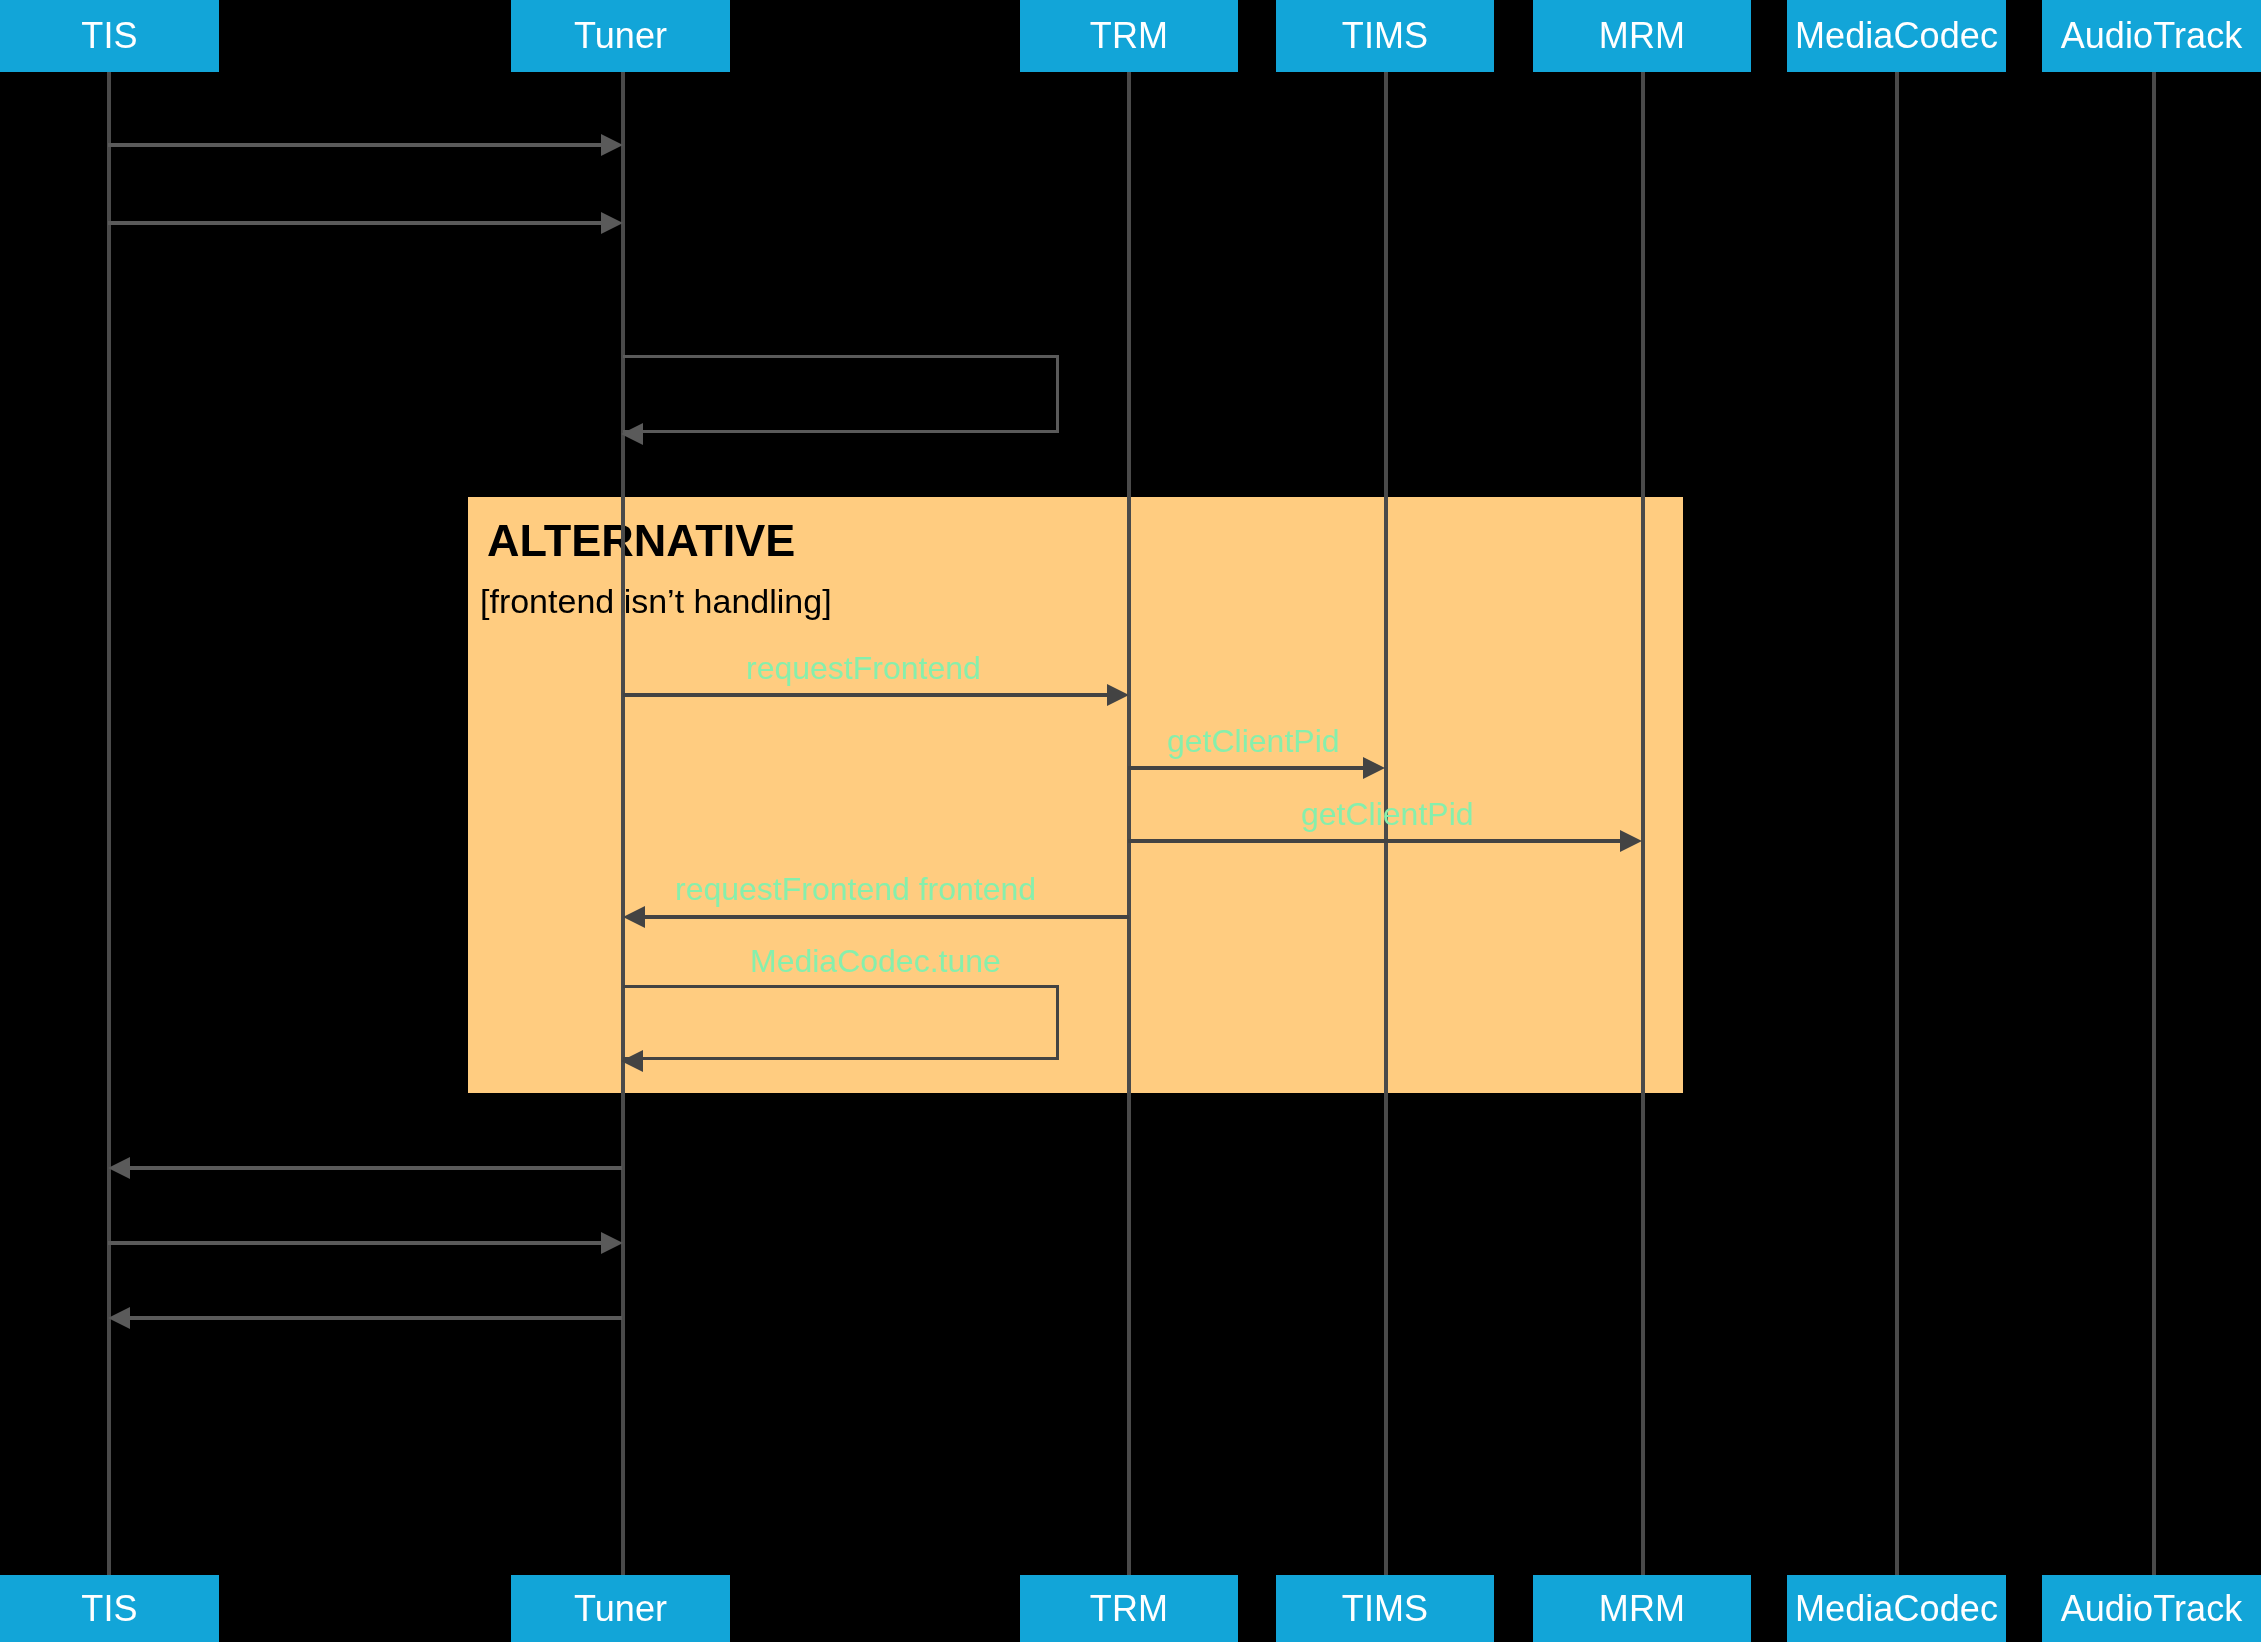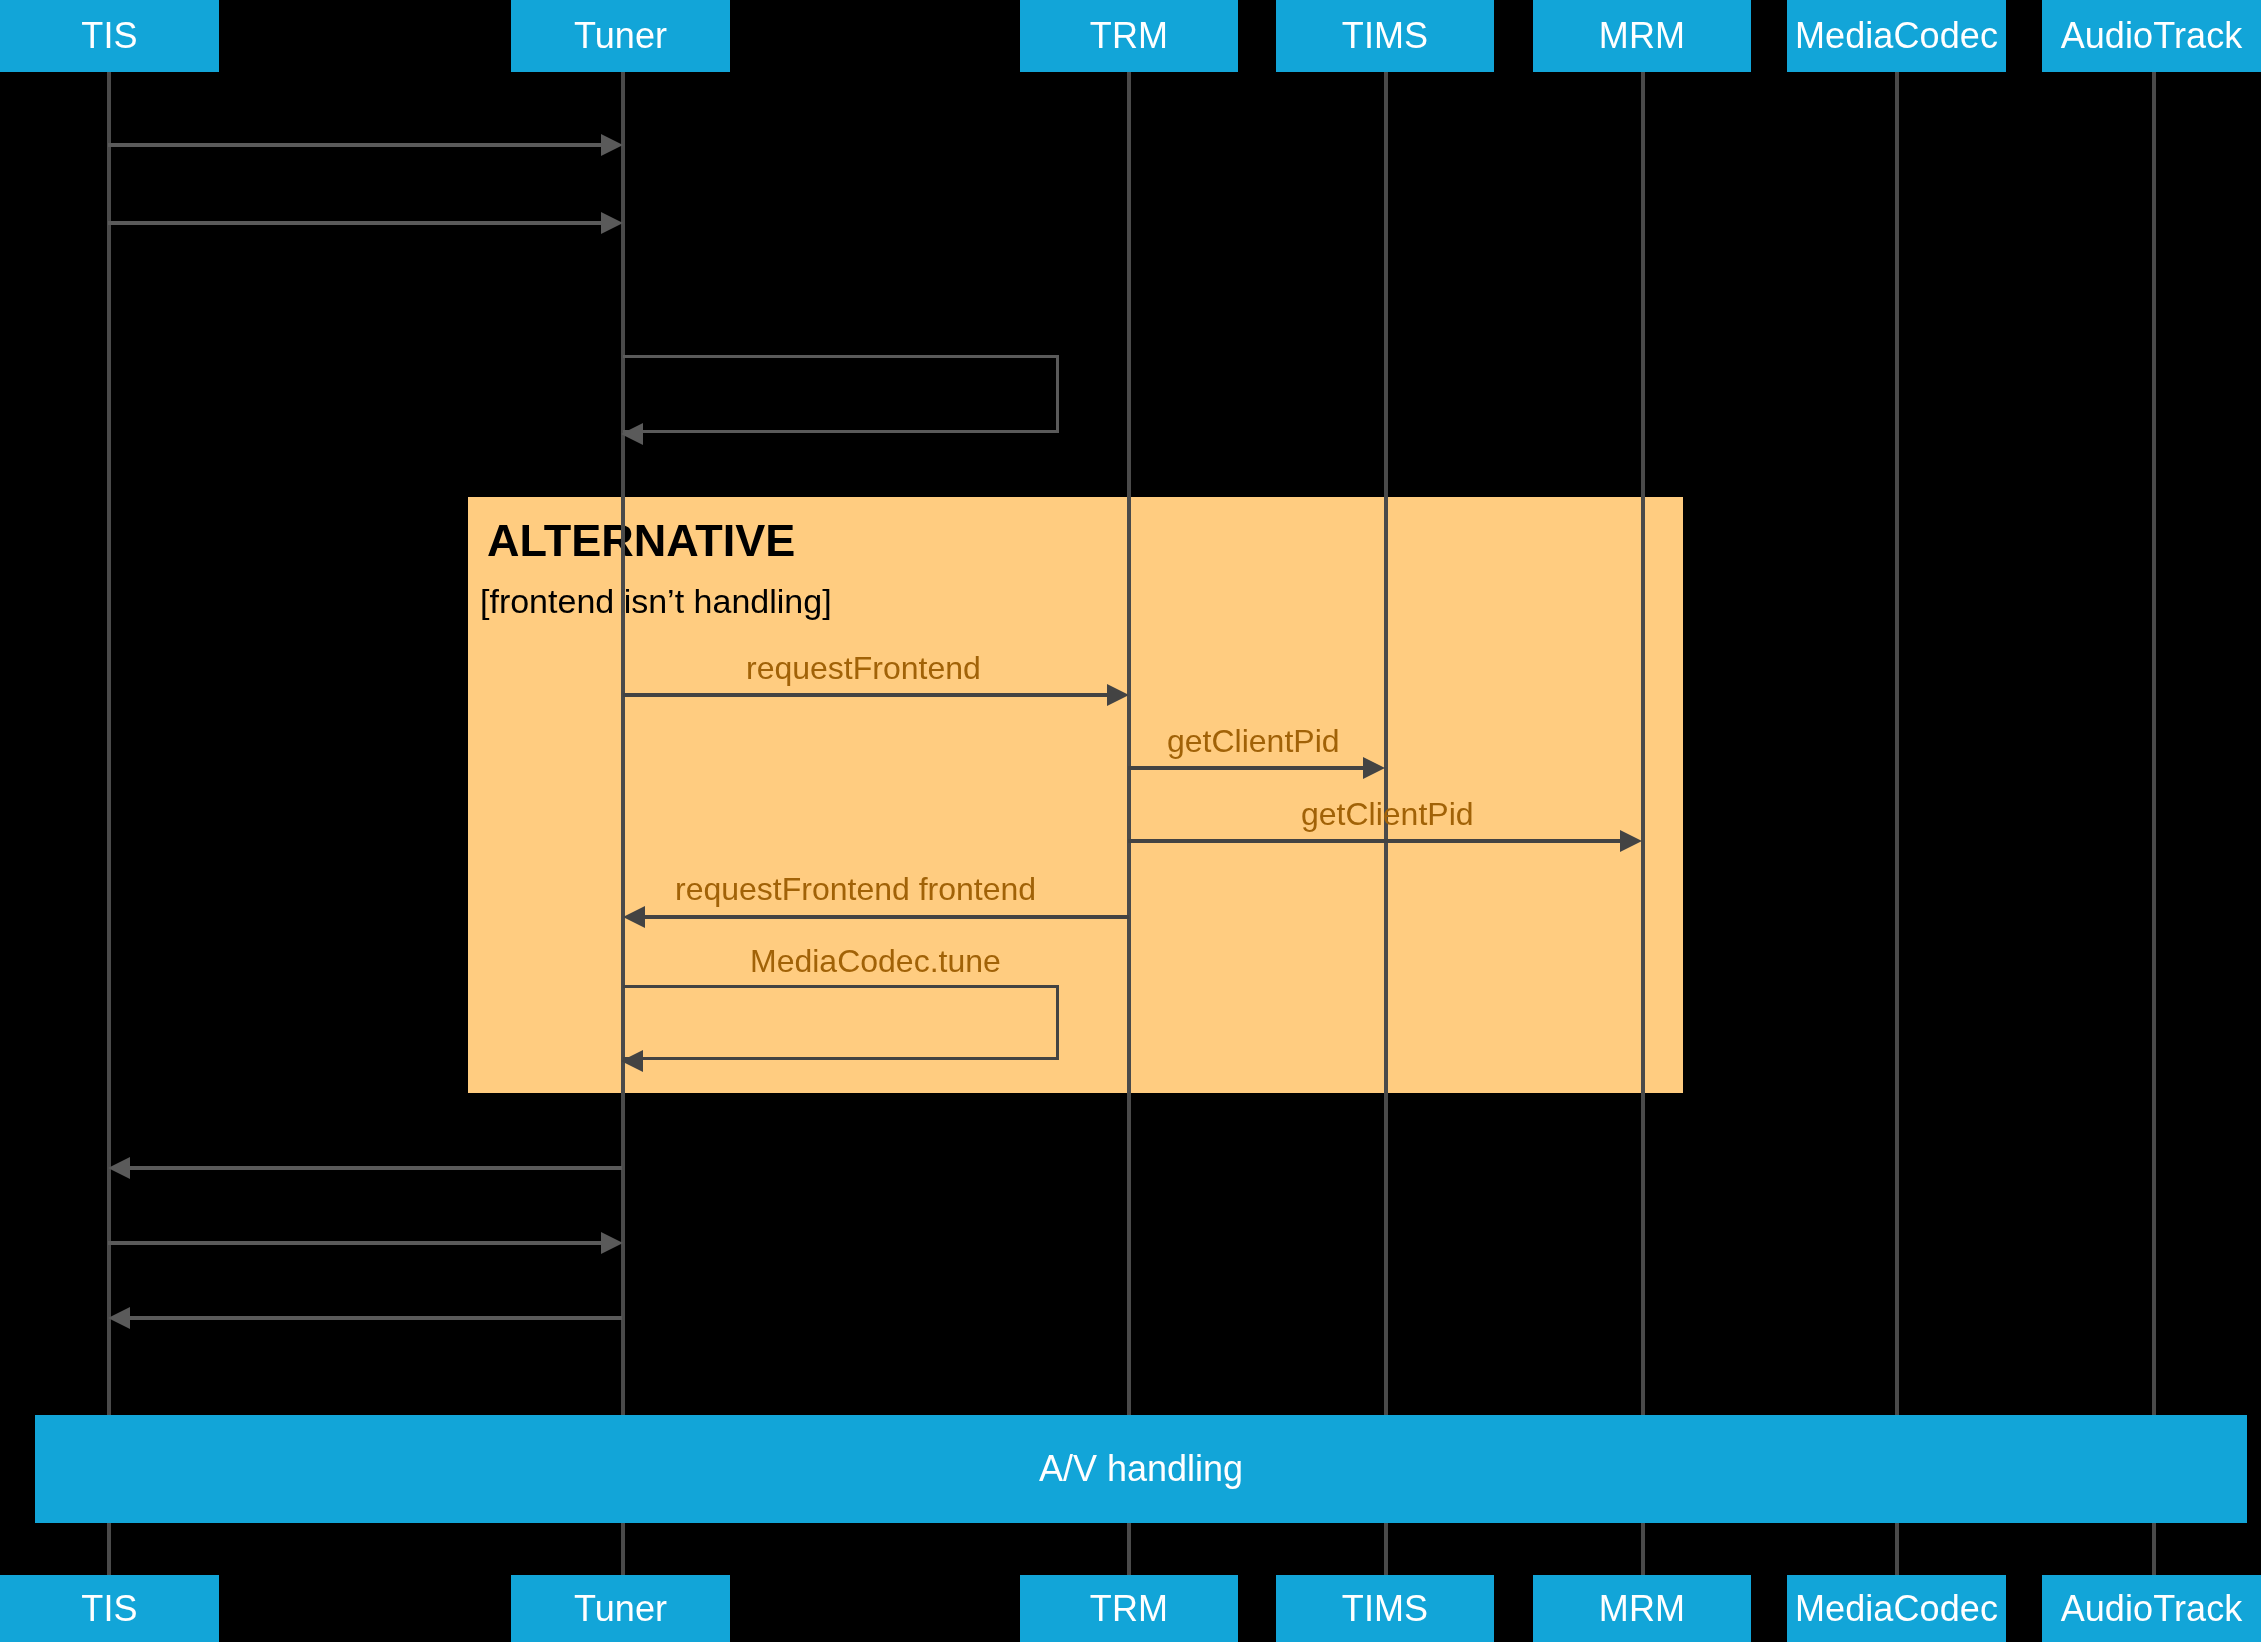--- a/index.html
+++ b/index.html
@@ -66,21 +66,21 @@
     border-bottom: 11px solid transparent;
     border-right: 22px solid #434343;
   }
   .msg.dim .shaft { background: #5A5A5A; }
   .msg.dim .head-right { border-left-color: #5A5A5A; }
   .msg.dim .head-left  { border-right-color: #5A5A5A; }
   .msg-label {
     position: absolute;
     font-size: 32px;
     line-height: 1;
-    color: #a16207;
+    color: #86efac;
     white-space: nowrap;
   }
   .msg-label.on-dark { color: #E8E8E8; }
   
   .selfcall {
     position: absolute;
     border: 3.6px solid #434343;
     border-left: none;
     box-sizing: border-box;
     background: transparent;
@@ -203,21 +203,20 @@
     <div class="head-right" style="left:493px;"></div>
   </div>
   <div class="msg-label on-dark" style="left:307px; top:1204px;"></div>
 
   <div class="msg dim" style="left:108px; top:1316px; width:515px;">
     <div class="shaft" style="left:21px; width:493px;"></div>
     <div class="head-left" style="left:0px;"></div>
   </div>
   <div class="msg-label on-dark" style="left:307px; top:1280px;"></div>
 
-  <div class="ref-bar" style="left:35px; top:1415px; width:2212px; height:108px;">A/V handling</div>
 
   <div class="participant-box" style="left:0px;    top:0px; width:219px; height:72px;">TIS</div>
   <div class="participant-box" style="left:511px;  top:0px; width:219px; height:72px;">Tuner</div>
   <div class="participant-box" style="left:1020px; top:0px; width:218px; height:72px;">TRM</div>
   <div class="participant-box" style="left:1276px; top:0px; width:218px; height:72px;">TIMS</div>
   <div class="participant-box" style="left:1533px; top:0px; width:218px; height:72px;">MRM</div>
   <div class="participant-box" style="left:1787px; top:0px; width:219px; height:72px;">MediaCodec</div>
   <div class="participant-box" style="left:2042px; top:0px; width:219px; height:72px;">AudioTrack</div>
 
   <div class="participant-box" style="left:0px;    top:1575px; width:219px; height:67px;">TIS</div>

